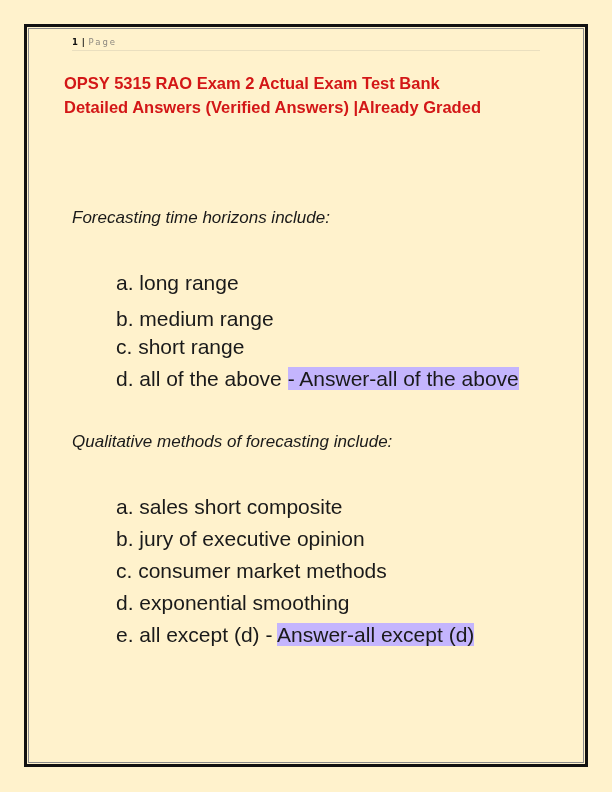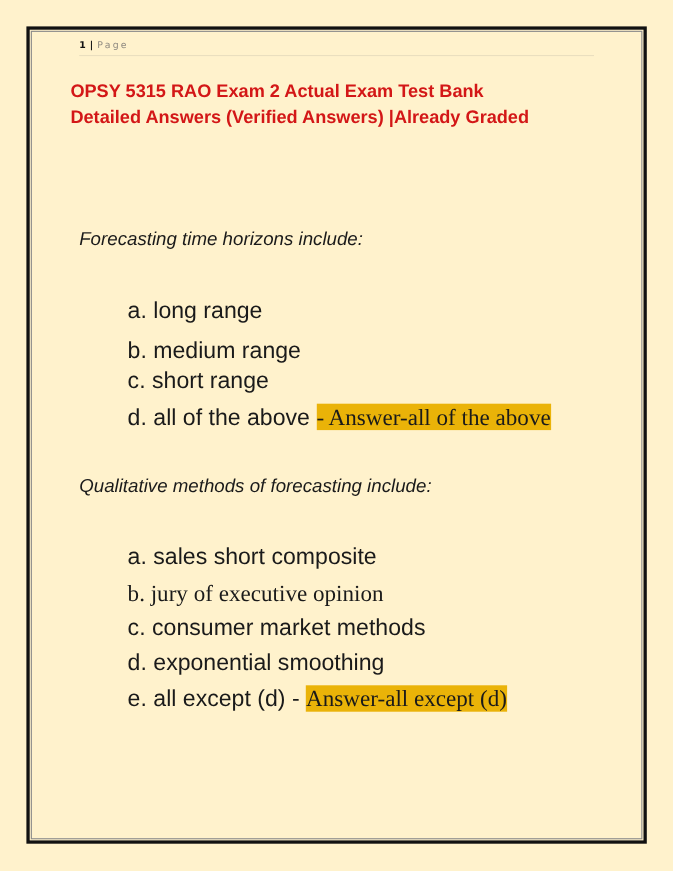--- a/index.html
+++ b/index.html
@@ -81,22 +81,21 @@
     .option {
       position: absolute;
       left: 72px;
       font-size: 21px;
       line-height: 22px;
       color: #1a1a1a;
       white-space: nowrap;
       margin-left: 44px;
     }
     .hl {
-      background: #eab308;
-      font-family: Liberation Serif, serif;
+      background: #c4b5fd;
     }
   </style>
 </head>
 <body>
 
 <div class="page-border">
   <div class="page-border-inner"></div>
 </div>
 
 <div class="header">
@@ -113,18 +112,18 @@
 <div class="question" style="top:207px;">Forecasting time horizons include:</div>
 <div class="option" style="top:272px;">a. long range</div>
 <div class="option" style="top:308px;">b. medium range</div>
 <div class="option" style="top:336px;">c. short range</div>
 <div class="option" style="top:368px;">
   <span>d. all of the above </span><span></span><span class="hl">- Answer-all of the above</span>
 </div>
 
 <div class="question" style="top:431px;">Qualitative methods of forecasting include:</div>
 <div class="option" style="top:496px;">a. sales short composite</div>
-<div class="option" style="top:528px;font-family:Liberation Serif, serif;">b. jury of executive opinion</div>
+<div class="option" style="top:528px;">b. jury of executive opinion</div>
 <div class="option" style="top:560px;">c. consumer market methods</div>
 <div class="option" style="top:592px;">d. exponential smoothing</div>
 <div class="option" style="top:624px;">
   <span>e. all except (d) </span><span>- </span><span class="hl">Answer-all except (d)</span>
 </div>
 
 </body></html>

